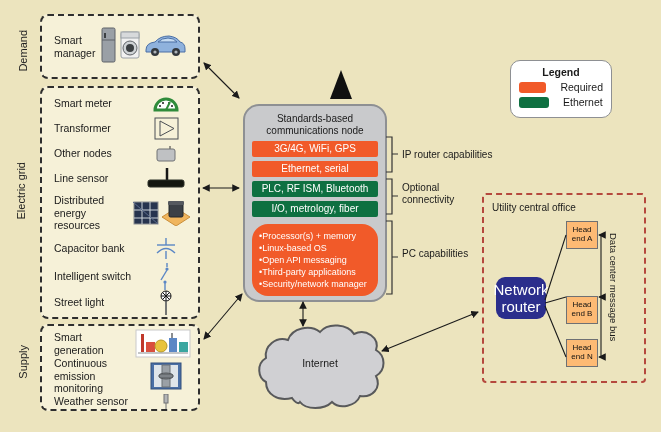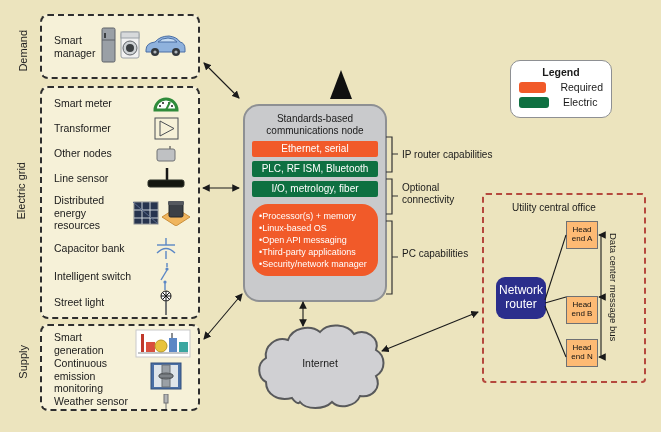--- a/index.html
+++ b/index.html
@@ -74,24 +74,24 @@
   .swatch { width:30px; height:11px; border-radius:3px; }
   .swatch.required { background:#F15A29; }
   .swatch.optional { background:#0E7041; }
   .leg-label { font-size:10.5px; }
 
   
   #utility {
     position:absolute; left:482px; top:193px; width:164px; height:190px; z-index:2;
     border:2px dashed #B5483D; border-radius:4px; box-sizing:border-box;
   }
-  #utility-title { position:absolute; left:8px; top:7px; font-size:10px; white-space:nowrap;margin-left:20px; }
+  #utility-title { position:absolute; left:8px; top:7px; font-size:10px; white-space:nowrap; }
   #router {
     position:absolute; left:12px; top:82px; width:50px; height:42px;
-    background:#2B2E8C; border-radius:9px; color:#fff; font-size:12px;
+    background:#2B2E8C; border-radius:9px; color:#fff; font-size:15px;
     display:flex; align-items:center; justify-content:center; text-align:center; line-height:1.15;
   }
   .headend {
     position:absolute; left:82px; width:32px; height:28px; box-sizing:border-box;
     background:#fdba74; border:1px solid #6E7073; color:#111; font-size:8px;
     display:flex; align-items:center; justify-content:center; text-align:center; line-height:1.12;
   }
   #he-a { top:26px; } #he-b { top:89px;margin-top:12px; } #he-n { top:144px; }
   #bus-label {
     position:absolute; left:124px; top:38px; height:134px; writing-mode:vertical-rl;
@@ -280,20 +280,21 @@
             <rect x="3" y="0" width="4" height="9" fill="#b3b5b7" stroke="#6e7073"></rect>
             <line x1="5" y1="9" x2="5" y2="15" stroke="#6e7073"></line>
           </svg>
       </div>
     </div>
   </div>
 
   <div id="node-triangle"></div>
   <div id="node">
     <div id="node-title">Standards-based communications node</div>
+    <div class="bar required">3G/4G, WiFi, GPS</div>
     <div class="bar required">Ethernet, serial</div>
     <div class="bar optional">PLC, RF ISM, Bluetooth</div>
     <div class="bar optional">I/O, metrology, fiber</div>
     <div id="pc-box">
       <div class="pci">Processor(s) + memory</div>
       <div class="pci">Linux-based OS</div>
       <div class="pci">Open API messaging</div>
       <div class="pci">Third-party applications</div>
       <div class="pci">Security/network manager</div>
     </div>
@@ -304,21 +305,21 @@
   <div class="ann" id="ann-pc">PC capabilities</div>
 
   <div id="legend">
     <div id="legend-title">Legend</div>
     <div class="leg-row">
       <span class="swatch required"></span>
       <span class="leg-label">Required</span>
     </div>
     <div class="leg-row">
       <span class="swatch optional"></span>
-      <span class="leg-label">Electric</span>
+      <span class="leg-label">Ethernet</span>
     </div>
   </div>
 
   <div id="utility">
     <div id="utility-title">Utility central office</div>
     <div id="router">Network router</div>
     <div class="headend" id="he-a">Head end A</div>
     <div class="headend" id="he-b">Head end B</div>
     <div class="headend" id="he-n">Head end N</div>
     <div id="bus-label">Data center message bus</div>

